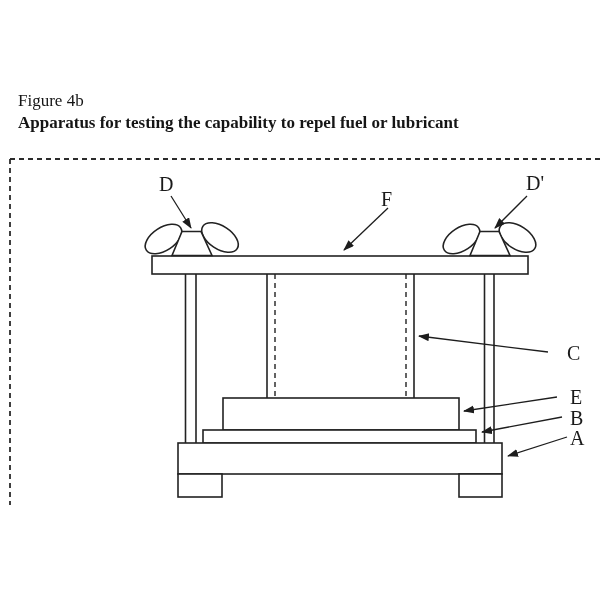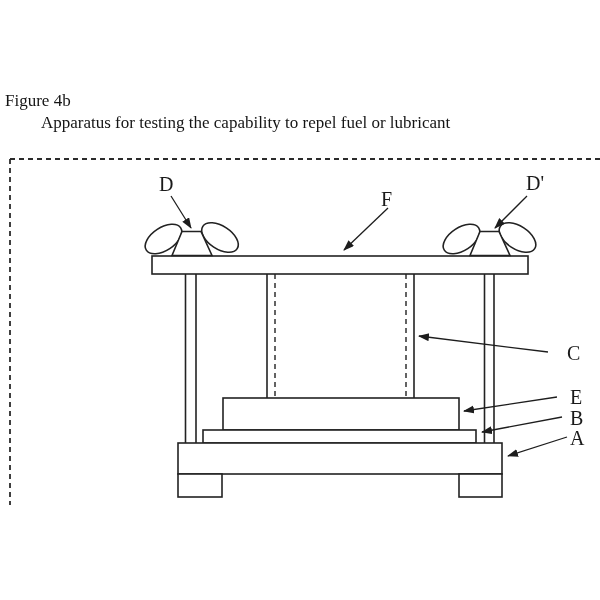--- a/index.html
+++ b/index.html
@@ -10,28 +10,28 @@
   }
   .page {
     position: relative;
     width: 600px;
     height: 600px;
     background: #ffffff;
     overflow: hidden;
   }
   .figure-header {
     position: absolute;
-    left: 5px;
+    left: 18px;
     top: 90px;
     color: #151515;
     font-size: 17px;
     line-height: 22px;
     white-space: nowrap;
   }
-  .figure-header .fig-title { font-weight: normal; margin-left: 36px; }
+  .figure-header .fig-title { font-weight: bold; }
   svg.diagram {
     position: absolute;
     left: 0;
     top: 0;
   }
   .ln {
     stroke: #222222;
     stroke-width: 1.6;
     fill: none;
   }

